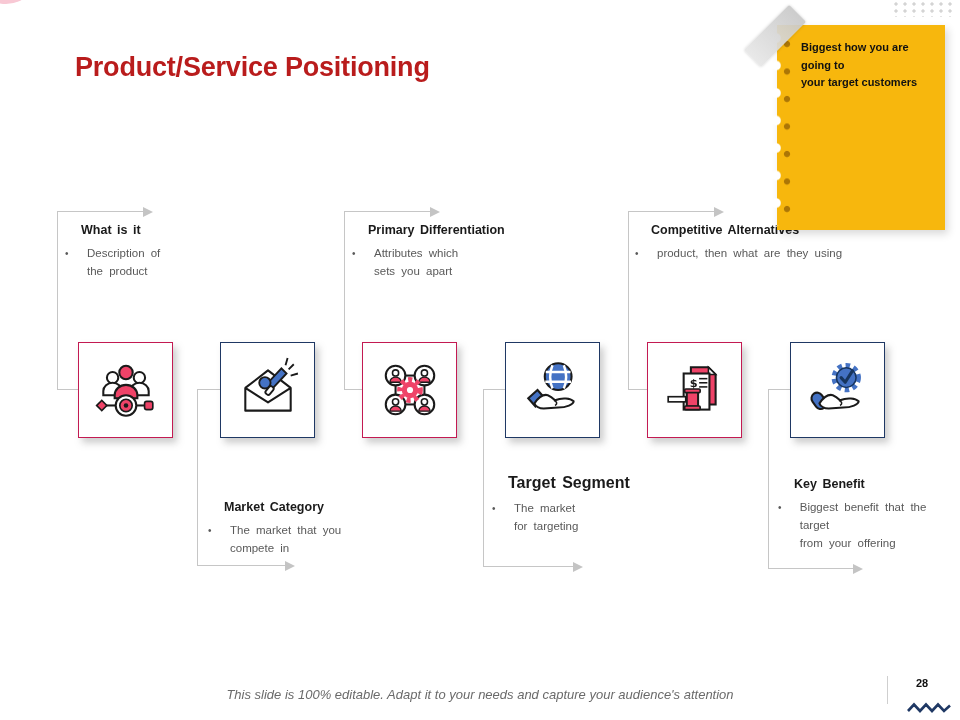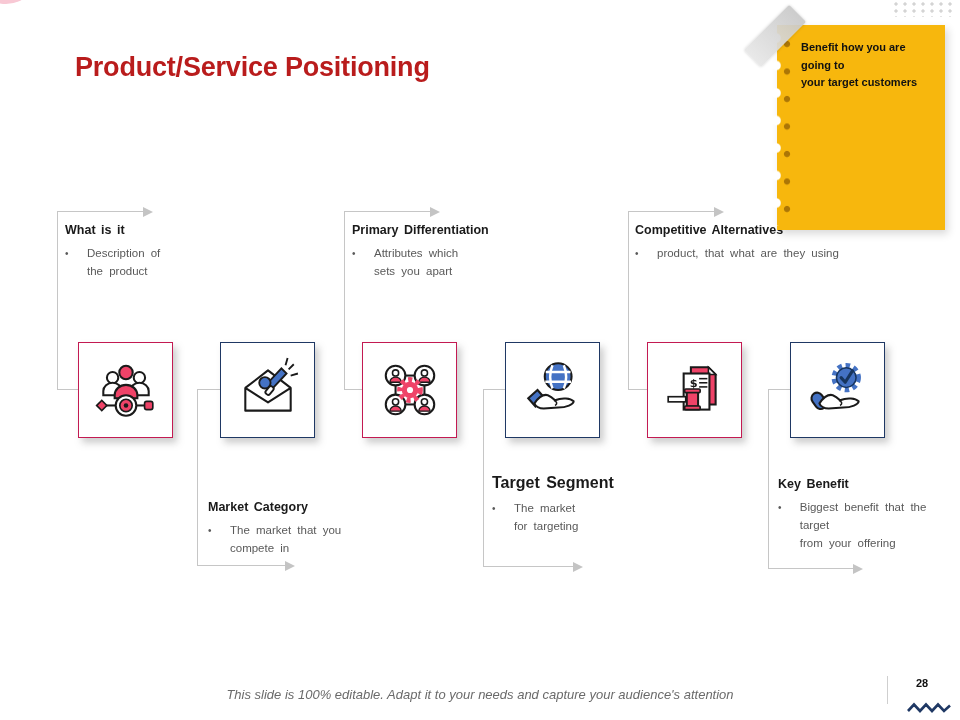--- a/index.html
+++ b/index.html
@@ -46,21 +46,21 @@
   
   .icon-box{position:absolute;top:342px;width:95px;height:96px;background:#fff;
     border:1.2px solid;display:flex;align-items:center;justify-content:center;
     box-shadow:4px 5px 7px rgba(125,125,125,.38);z-index:4;}
   .icon-box.crimson{border-color:var(--crimson);}
   .icon-box.navy{border-color:var(--navy);}
   .icon-box svg{width:66px;height:66px;}
 
   
   .sec-label{position:absolute;z-index:3;}
-  .sec-title{font-size:12.5px;font-weight:bold;color:#1a1a1a;word-spacing:2px;}
+  .sec-title{font-size:12.5px;font-weight:bold;color:#1a1a1a;word-spacing:2px;margin-left:16px;}
   .sec-title.big{font-size:16px;}
   .bullet{display:flex;margin-top:8px;}
   .bullet .dot{color:var(--text_gray);font-size:10px;line-height:1.7;width:11px;
     margin-right:11px;text-align:left;}
   .bullet .lines{font-size:11.5px;color:var(--text_gray);line-height:1.55;word-spacing:3px;}
 
   
   .footer{position:absolute;left:0;right:0;top:687px;text-align:center;font-size:13px;
     font-style:italic;color:#6a6a6a;z-index:3;}
   .pageno-sep{position:absolute;left:887px;top:676px;width:1.4px;height:28px;background:#cfcfcf;}
@@ -72,21 +72,21 @@
 
 <div class="slide">
 
   <div class="pink-ring"></div>
   <div class="dot-grid"></div>
 
   <div class="page-title">Product/Service Positioning</div>
 
   <div class="note">
     <div class="note-text">
-      <div>Benefit how you are going to</div>
+      <div>Biggest how you are going to</div>
       <div>your target customers</div>
     </div>
   </div>
   <div class="hole-strip"></div>
   <div class="hole-shadow-strip"></div>
   <div class="tape"></div>
 
   <div class="hline" style="left:57px;top:211px;width:86px"></div>
   <div class="arrow-right" style="left:143px;top:207px"></div>
   <div class="vline" style="left:57px;top:211px;height:178px"></div>
@@ -250,21 +250,21 @@
           <div>sets you apart</div>
       </div>
     </div>
   </div>
 
   <div class="sec-label" style="left:635px;top:223px;width:240px">
     <div class="sec-title">Competitive Alternatives</div>
     <div class="bullet">
       <span class="dot">•</span>
       <div class="lines">
-          <div>product, that what are they using</div>
+          <div>product, then what are they using</div>
       </div>
     </div>
   </div>
 
   <div class="sec-label" style="left:208px;top:500px;width:180px">
     <div class="sec-title">Market Category</div>
     <div class="bullet">
       <span class="dot">•</span>
       <div class="lines">
         <div>The market that you</div>

